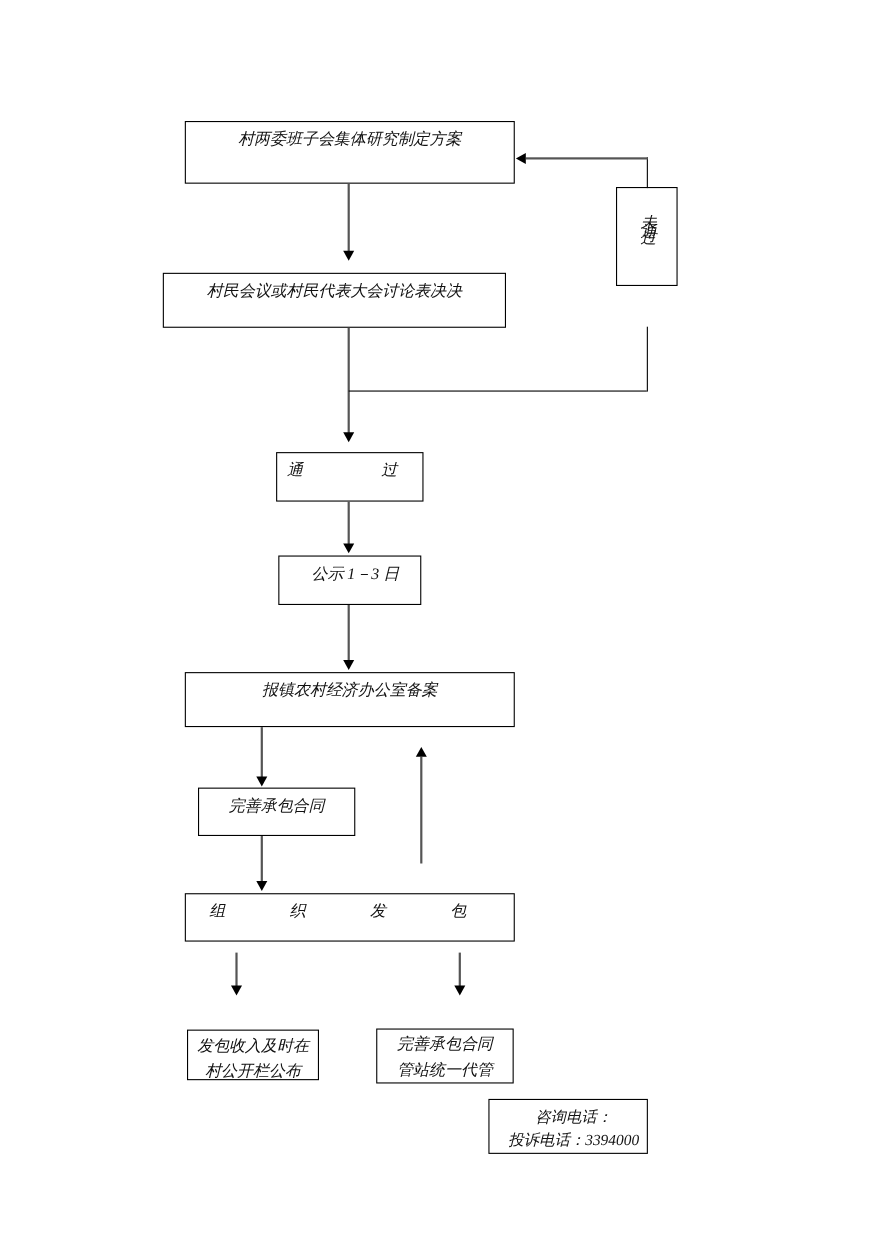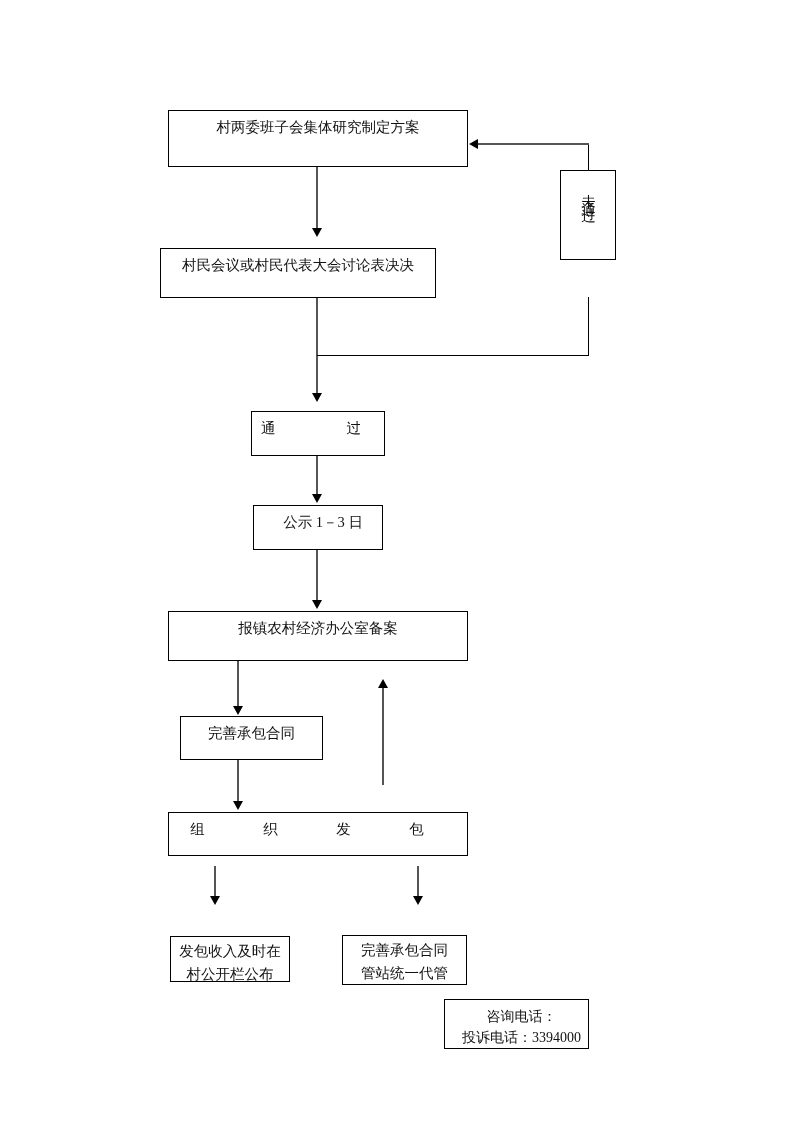--- a/index.html
+++ b/index.html
@@ -30,20 +30,21 @@
     text-align: center;
     font-size: 14.5px;
     line-height: 23px;
     color: #111111;
     overflow: hidden;
     white-space: nowrap;
   }
   .node .txt {
     display: block;
     padding-top: 5px;
+    font-style: italic;
   }
   .node.twoline {
     white-space: normal;
     margin-top: 28px;
   }
   .node.twoline .txt {
     padding-top: 3px;
     line-height: 23px;
   }
   
@@ -122,21 +123,21 @@
 
 <div id="canvas">
 
   <div class="node" style="left:168px; top:110px; width:300px; height:57px;">
     <span class="txt">村两委班子会集体研究制定方案</span>
   </div>
 
   <div class="vline" style="left:316px; top:167px; height:63px;"></div>
   <div class="arrow-down" style="left:312px; top:228px;"></div>
 
-  <div class="node" style="left:160px; top:248px; width:276px; height:50px;">
+  <div class="node" style="left:148px; top:248px; width:312px; height:50px;">
     <span class="txt">村民会议或村民代表大会讨论表决决</span>
   </div>
 
   <div class="vline" style="left:316px; top:298px; height:98px;"></div>
   <div class="arrow-down" style="left:312px; top:393px;"></div>
 
   <div class="hline" style="left:317px; top:355px; width:271px;"></div>
 
   <div class="vline thin" style="left:588px; top:297px; height:59px;"></div>
 

